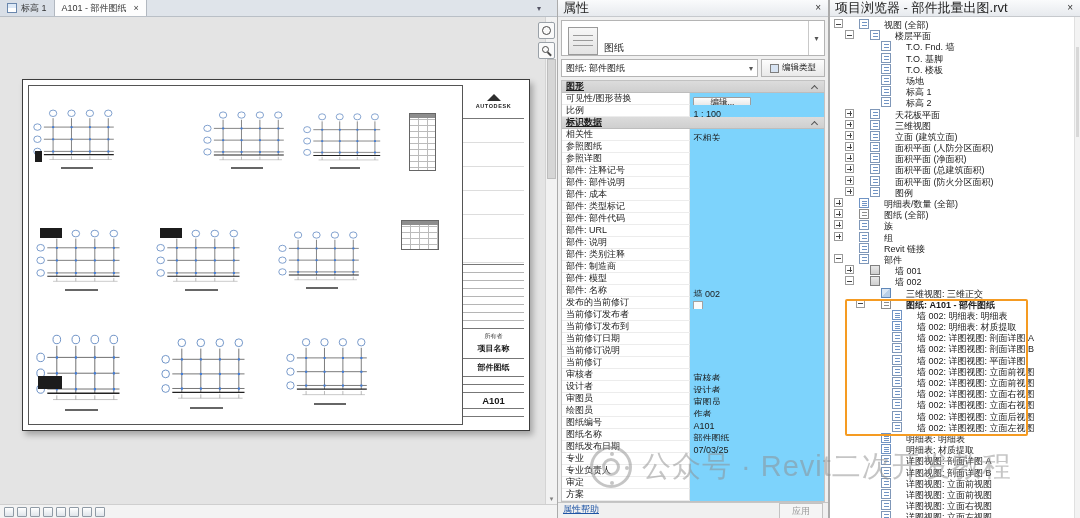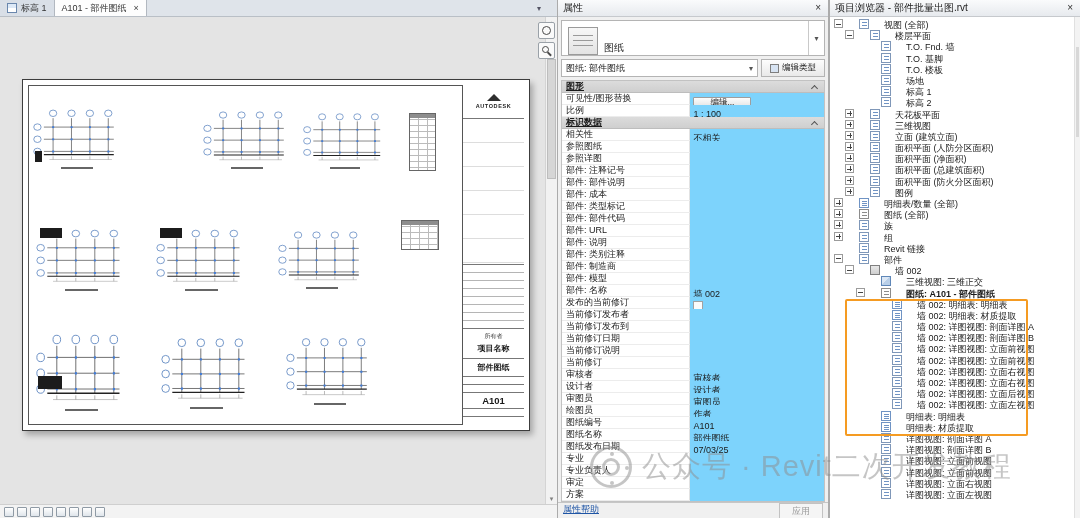--- a/index.html
+++ b/index.html
@@ -52,21 +52,21 @@
   .varrow{position:absolute;left:0;right:0;height:11px;display:flex;align-items:center;justify-content:center;color:#808080;font-size:7px;}
   .varrow.up{top:0}.varrow.down{bottom:0}
   .vthumb{position:absolute;left:1px;right:1px;top:42px;height:120px;background:#d6d6d6;border:1px solid #bdbdbd;}
 
   .viewbar{position:absolute;left:0;right:0;bottom:0;height:14px;background:#f3f3f3;border-top:1px solid #cfcfcf;display:flex;align-items:center;gap:3px;padding:0 4px;}
   .vcicon{width:10px;height:10px;border:1px solid #8f9aa5;background:linear-gradient(#fff,#dfe5eb);border-radius:1px;flex:none;}
 
   
   .props{position:absolute;left:557px;top:0;width:272px;height:518px;background:#f0f0f0;border-left:1px solid #ababab;border-right:1px solid #ababab;font-size:9px;}
   .panel-head{height:17px;display:flex;align-items:center;padding:0 5px;background:linear-gradient(#fafbfc,#e7eaee);border-bottom:1px solid #c6c9cd;}
-  .panel-title{font-size:10px;color:#222;white-space:nowrap;overflow:hidden;}
+  .panel-title{font-size:13px;color:#222;white-space:nowrap;overflow:hidden;}
   .panel-close{margin-left:auto;color:#333;font-size:10px;line-height:1;padding:0 2px;}
   .typesel{margin:3px 3px 0;height:36px;background:#fff;border:1px solid #b4b4b4;display:flex;align-items:flex-end;}
   .type-img{width:30px;height:28px;margin:0 6px;border:1px solid #9a9a9a;background:linear-gradient(#f7f7f7,#e3e3e3);position:relative;flex:none;}
   .type-img::after{content:"";position:absolute;left:4px;right:4px;top:7px;height:1px;background:#9a9a9a;box-shadow:0 5px 0 #9a9a9a,0 10px 0 #9a9a9a;}
   .type-label{font-size:10px;}
   .type-arrow{margin-left:auto;width:16px;align-self:stretch;border-left:1px solid #c9c9c9;display:flex;align-items:center;justify-content:center;color:#555;font-size:8px;}
   .filter-row{display:flex;margin:3px 3px 2px;gap:3px;height:18px;}
   .fcombo{flex:1;background:#fff;border:1px solid #b4b4b4;display:flex;align-items:center;padding:0 4px;min-width:0;}
   .fc-label{white-space:nowrap;overflow:hidden;}
   .fc-arrow{margin-left:auto;color:#555;font-size:8px;}
@@ -634,20 +634,25 @@
         <li class="tnode lvl0 none ic-link">
           <span class="exp"></span>
           <span class="nicon"></span>
           <span class="nlabel">Revit 链接</span>
         </li>
         <li class="tnode lvl0 minus ic-assembly">
           <span class="exp"></span>
           <span class="nicon"></span>
           <span class="nlabel">部件</span>
         </li>
+        <li class="tnode lvl1 plus ic-wall">
+          <span class="exp"></span>
+          <span class="nicon"></span>
+          <span class="nlabel">墙 001</span>
+        </li>
         <li class="tnode lvl1 minus ic-wall">
           <span class="exp"></span>
           <span class="nicon"></span>
           <span class="nlabel">墙 002</span>
         </li>
         <li class="tnode lvl2 none ic-3d">
           <span class="exp"></span>
           <span class="nicon"></span>
           <span class="nlabel">三维视图: 三维正交</span>
         </li>
@@ -670,20 +675,25 @@
         </li>
         <li class="tnode lvl3 none ic-view">
           <span class="exp"></span>
           <span class="nicon"></span>
           <span class="nlabel">墙 002: 详图视图: 剖面详图 A</span>
         </li>
         <li class="tnode lvl3 none ic-view">
           <span class="exp"></span>
           <span class="nicon"></span>
           <span class="nlabel">墙 002: 详图视图: 剖面详图 B</span>
+        </li>
+        <li class="tnode lvl3 none ic-view">
+          <span class="exp"></span>
+          <span class="nicon"></span>
+          <span class="nlabel">墙 002: 详图视图: 平面详图</span>
         </li>
         <li class="tnode lvl3 none ic-view">
           <span class="exp"></span>
           <span class="nicon"></span>
           <span class="nlabel">墙 002: 详图视图: 立面前视图</span>
         </li>
         <li class="tnode lvl3 none ic-view">
           <span class="exp"></span>
           <span class="nicon"></span>
           <span class="nlabel">墙 002: 详图视图: 立面前视图</span>

